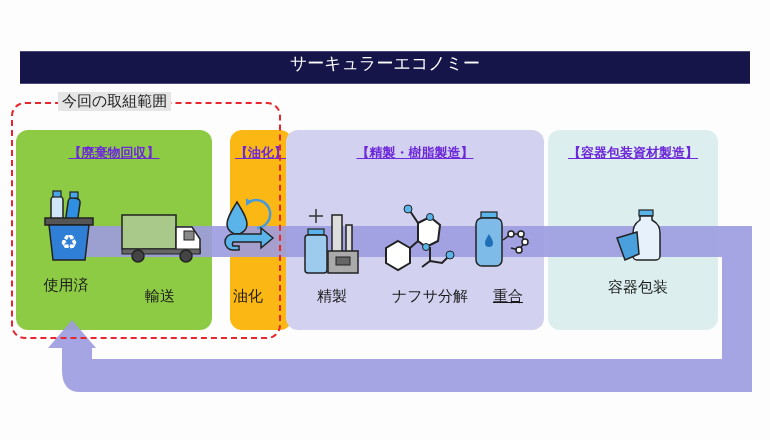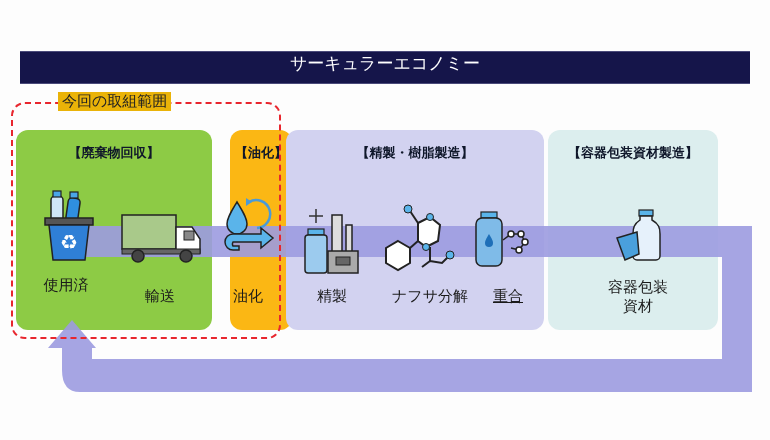--- a/index.html
+++ b/index.html
@@ -1,26 +1,26 @@
 <!DOCTYPE html>
 <html><head>
 <meta charset="utf-8">
 <style>
   html,body{margin:0;padding:0;}
   body{width:770px;height:440px;background:#fdfdfd;position:relative;overflow:hidden;font-family:"DejaVu Sans",sans-serif;}
   .abs{position:absolute;}
   .title-bar{left:20px;top:51px;width:730px;height:31px;background:#15154a;color:#fff;font-size:17px;display:flex;align-items:flex-start;justify-content:center;border-top:1px solid #4a4a7a;border-bottom:1px solid #4a4a7a;}
-  .scope-label{left:58px;top:92px;font-size:15px;color:#222;background:#eab308;padding:0 4px;z-index:5;}
+  .scope-label{left:58px;top:92px;font-size:15px;color:#222;background:#e5e5e5;padding:0 4px;z-index:5;}
   .scope-box{left:11px;top:102px;width:266px;height:233px;border:2px dashed #e8262e;border-radius:14px;z-index:4;pointer-events:none;}
   .panel{border-radius:12px;}
   .p-green{left:16px;top:130px;width:196px;height:200px;background:#8dcb45;}
   .p-orange{left:230px;top:130px;width:62px;height:200px;background:#fbb714;}
   .p-purple{left:286px;top:130px;width:258px;height:200px;background:#d2d2f0;}
   .p-cyan{left:548px;top:130px;width:170px;height:200px;background:#dceeee;}
-  .hdr{color:#0f172a;font-size:13px;font-weight:bold;text-align:center;position:absolute;top:14px;left:0;right:0;}
+  .hdr{color:#6d28d9;font-size:13px;font-weight:bold;text-align:center;position:absolute;top:14px;left:0;right:0;text-decoration:underline;}
   .lbl{font-size:15px;color:#1a1a1a;text-align:center;position:absolute;line-height:19px;z-index:3;}
   .icon{position:absolute;z-index:3;}
 </style>
 </head>
 <body>
 
 <div class="abs title-bar">
   <span>サーキュラーエコノミー</span>
 </div>
 
@@ -116,14 +116,13 @@
 <div class="lbl" style="left:26px;top:276px;width:80px;">
   <div>使用済</div>
 </div>
 <div class="lbl" style="left:130px;top:287px;width:60px;">輸送</div>
 <div class="lbl" style="left:217px;top:287px;width:62px;">油化</div>
 <div class="lbl" style="left:302px;top:287px;width:60px;">精製</div>
 <div class="lbl" style="left:372px;top:287px;width:92px;margin-left:12px;">ナフサ分解</div>
 <div class="lbl" style="left:480px;top:287px;width:56px;text-decoration:underline;">重合</div>
 <div class="lbl" style="left:588px;top:278px;width:100px;">
   <div>容器包装</div>
-  <div>資材</div>
 </div>
 
 </body></html>

